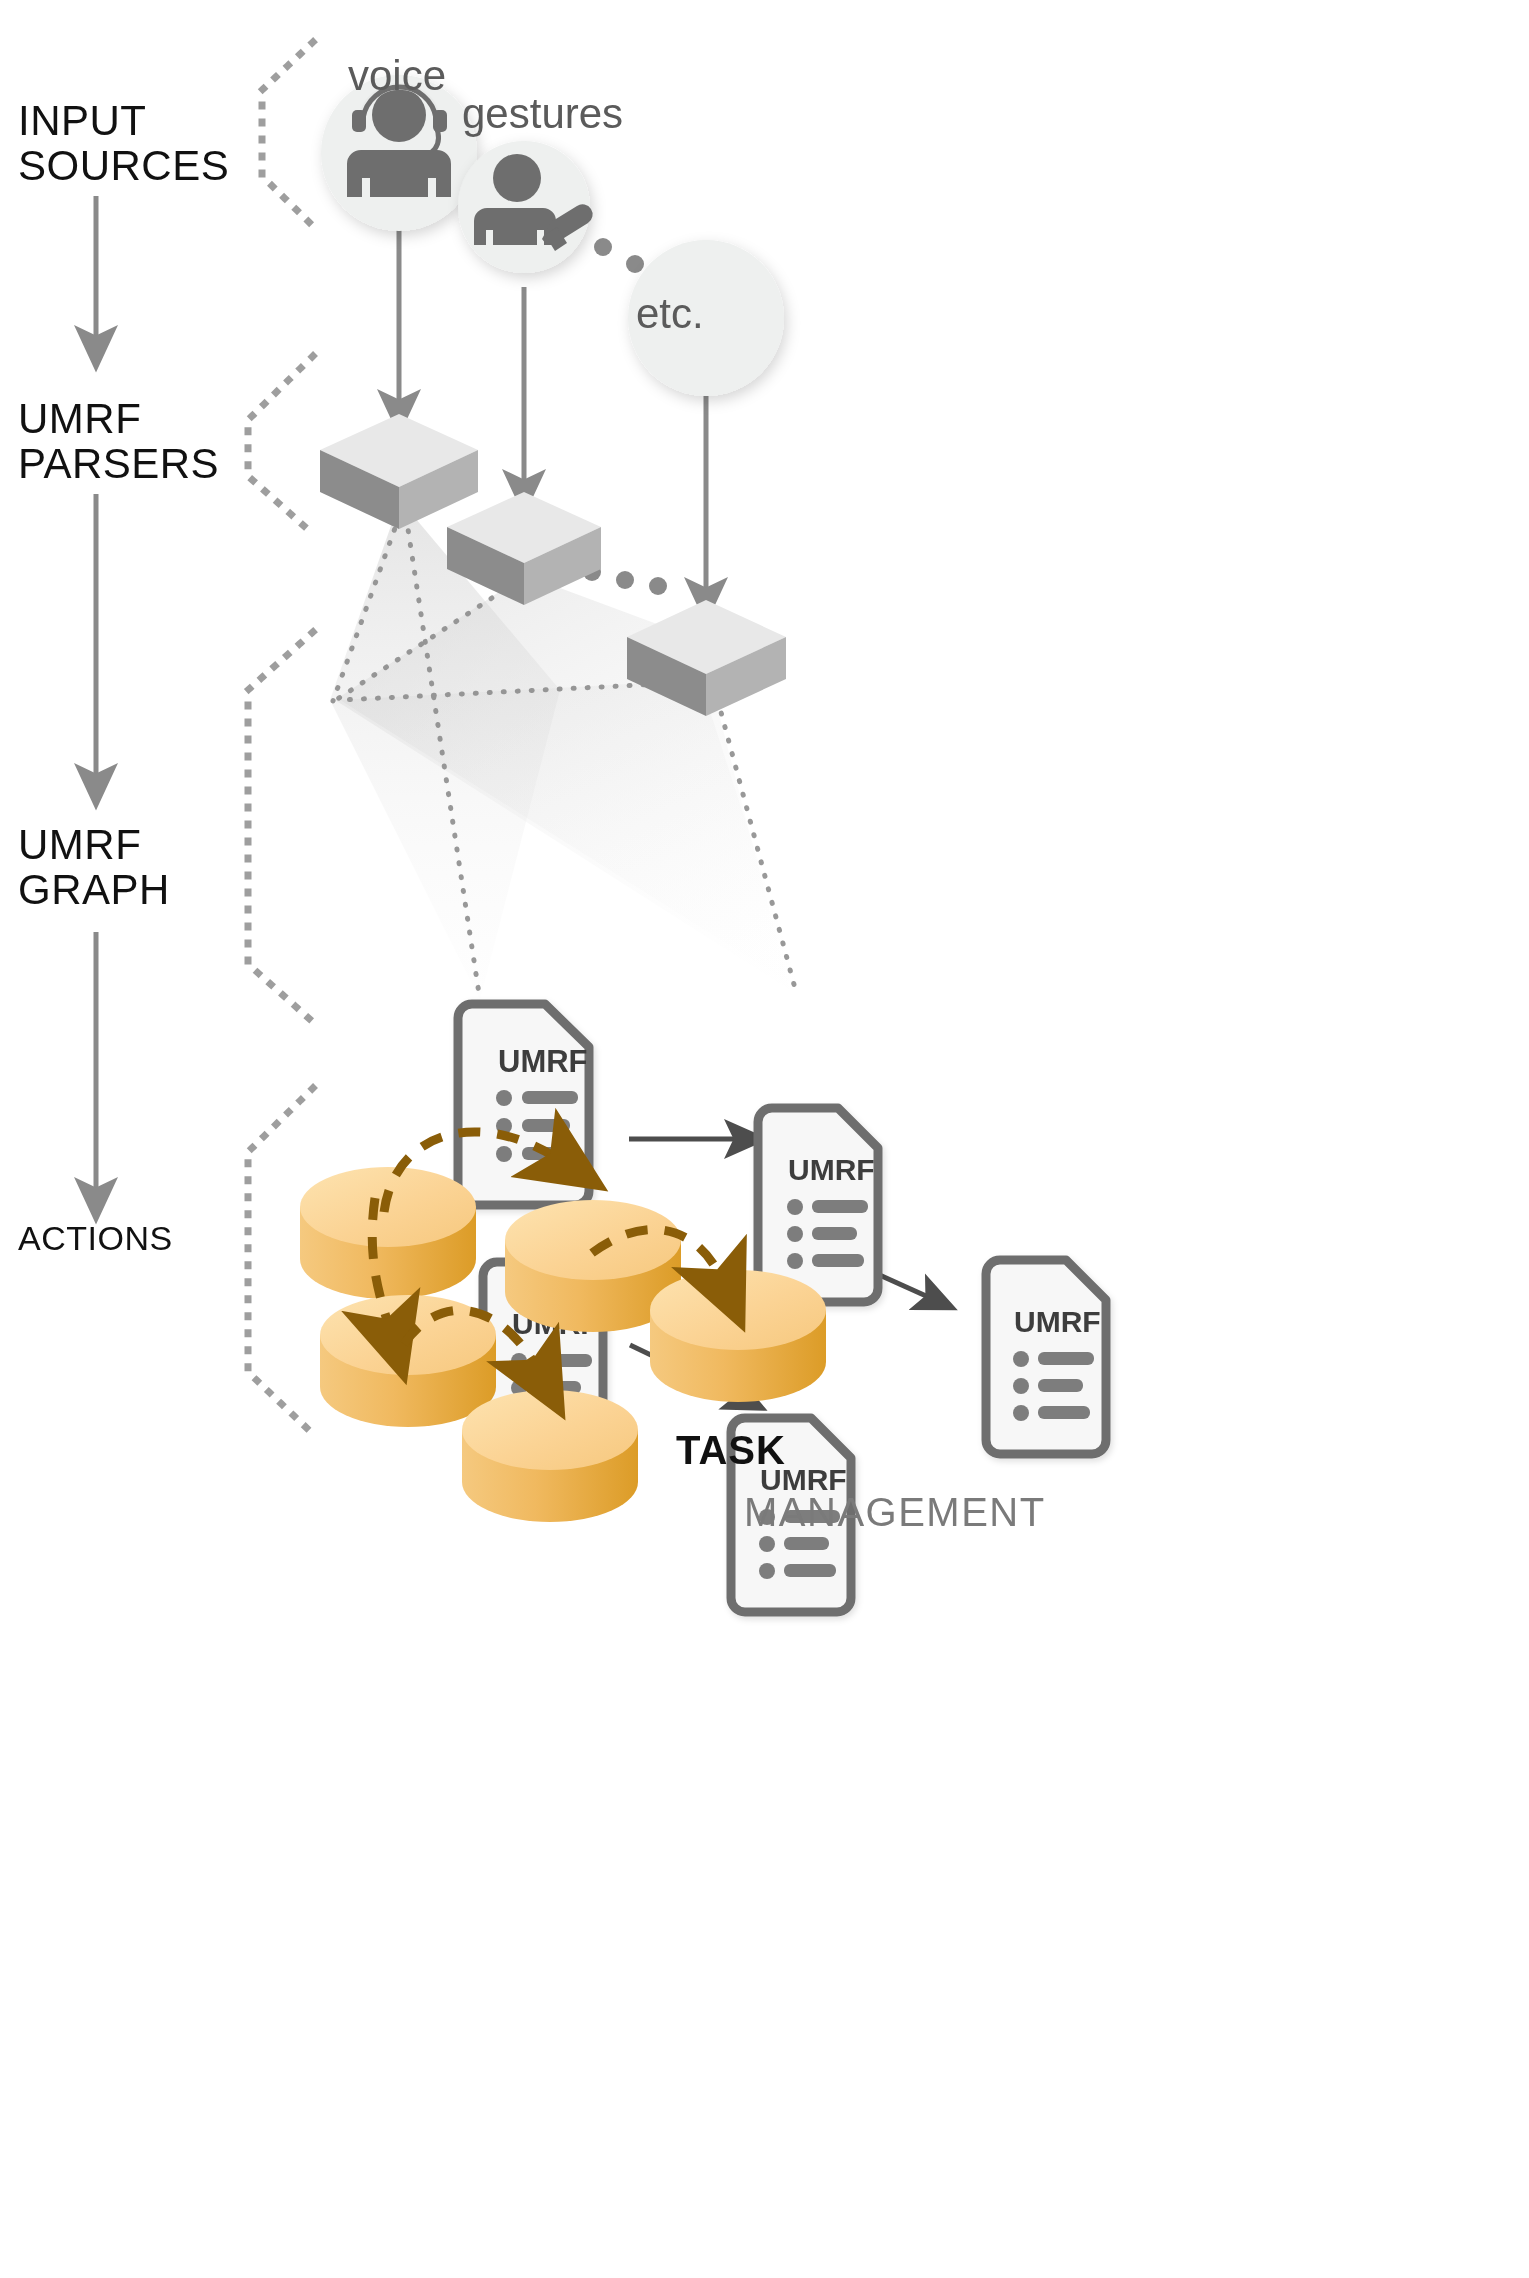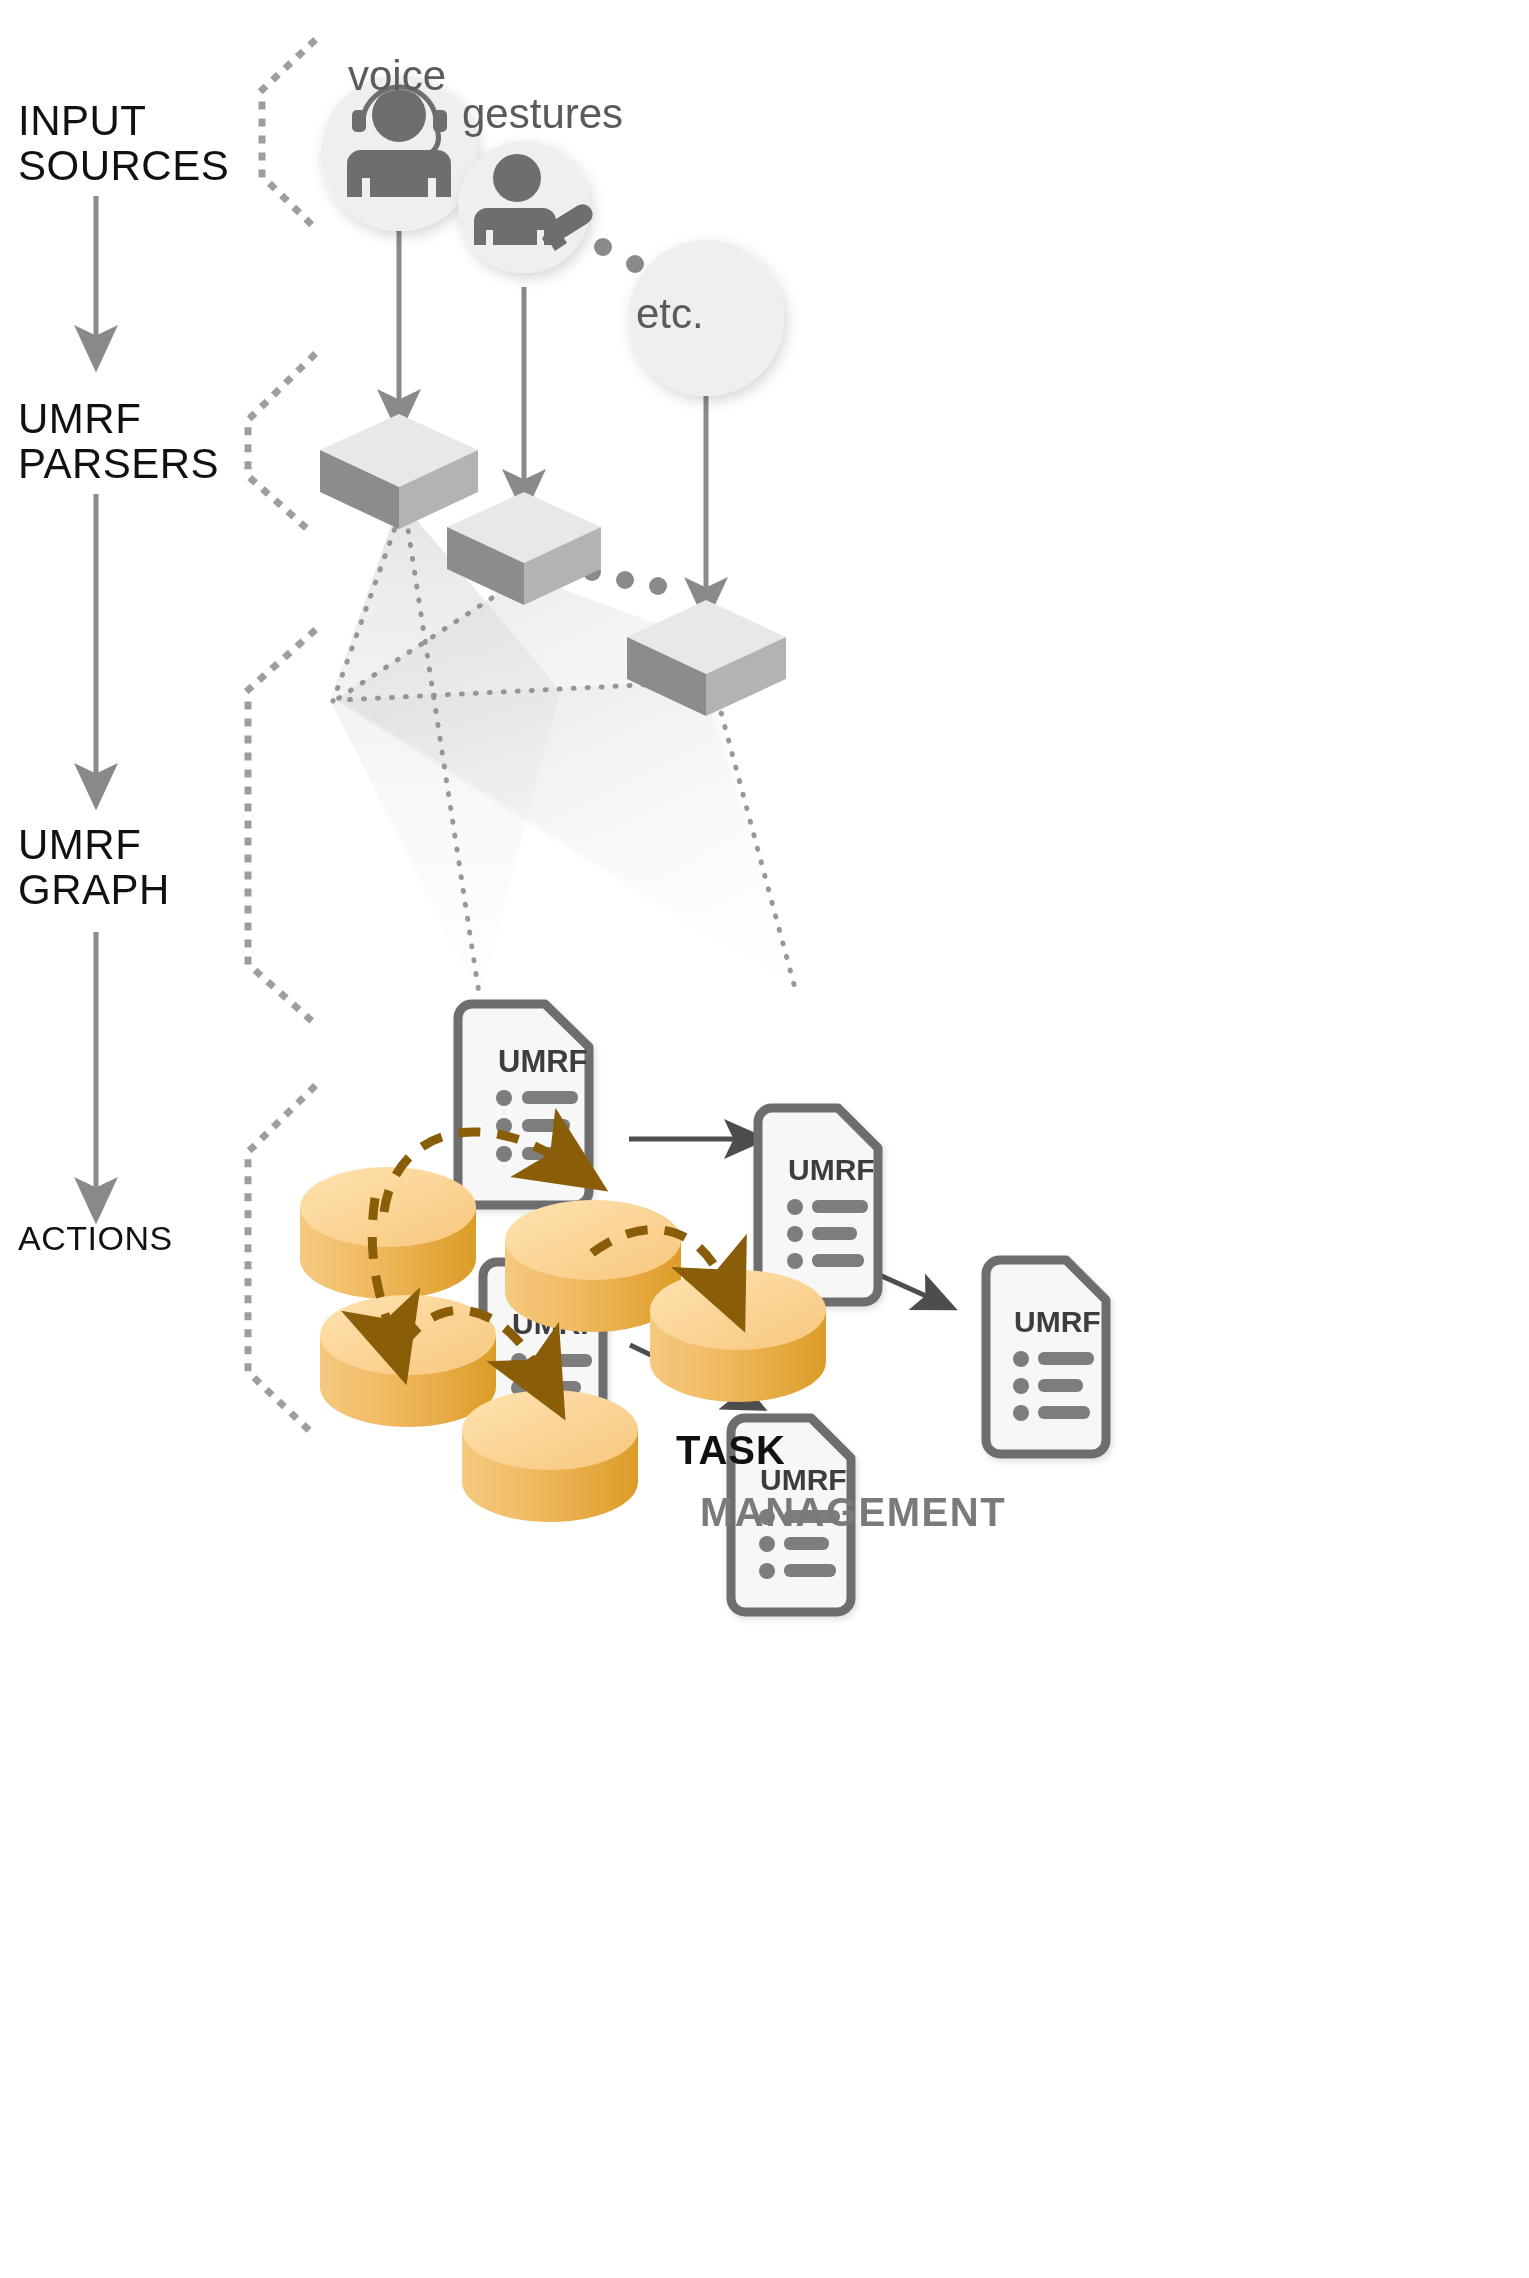--- a/index.html
+++ b/index.html
@@ -50,23 +50,24 @@
   .footer-task {
     position: absolute;
     color: #111111;
     font-weight: bold;
     letter-spacing: 1px;
     white-space: nowrap;
   }
   .footer-mgmt {
     position: absolute;
     color: #7a7a7a;
-    font-weight: 700;
+    font-weight: 400;
     letter-spacing: 1.5px;
     white-space: nowrap;
+    margin-left: 44px;
   }
 </style>
 </head>
 <body>
 
 <div id="stage" style="transform-origin: left top;">
 
   <svg class="svg-layer" viewBox="0 0 1529 2278">
     <defs>
 

